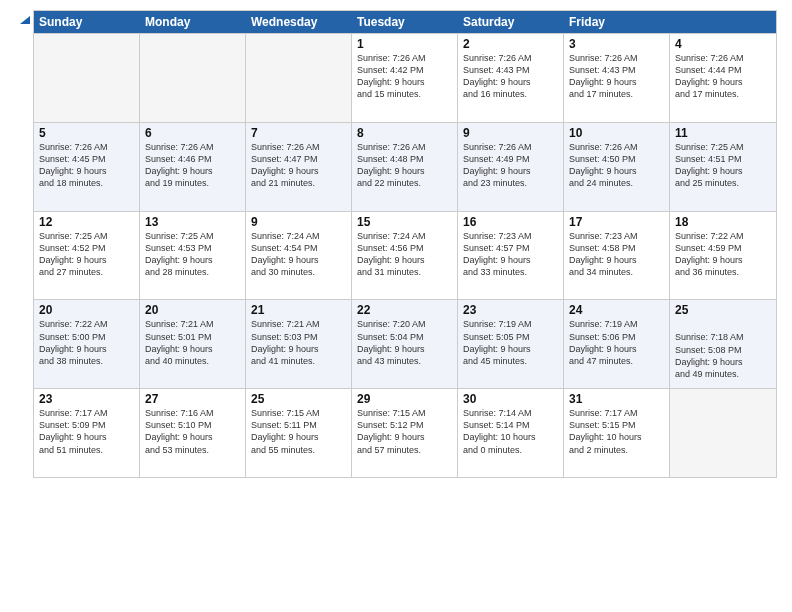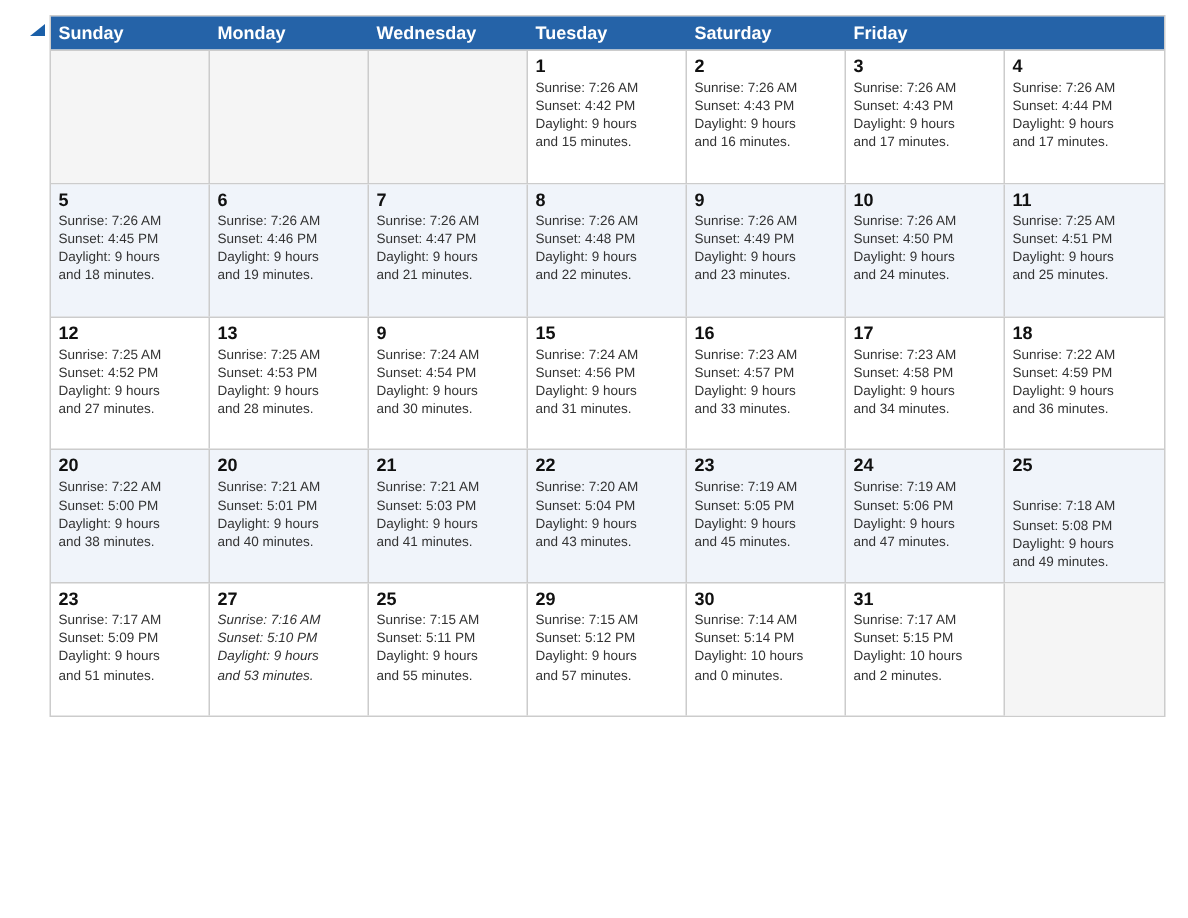--- a/index.html
+++ b/index.html
@@ -317,21 +317,21 @@
         <div class="cal-row">
           <div class="cal-cell">
             <div class="day-num">23</div>
             <div class="cell-info" style="white-space: pre-line;">Sunrise: 7:17 AM
 Sunset: 5:09 PM
 Daylight: 9 hours
 and 51 minutes.</div>
           </div>
           <div class="cal-cell">
             <div class="day-num">27</div>
-            <div class="cell-info" style="white-space: pre-line; font-style: italic;">Sunrise: 7:16 AM
+            <div class="cell-info" style="white-space: pre-line;">Sunrise: 7:16 AM
 Sunset: 5:10 PM
 Daylight: 9 hours
 and 53 minutes.</div>
           </div>
           <div class="cal-cell">
             <div class="day-num">25</div>
             <div class="cell-info" style="white-space: pre-line;">Sunrise: 7:15 AM
 Sunset: 5:11 PM
 Daylight: 9 hours
 and 55 minutes.</div>

